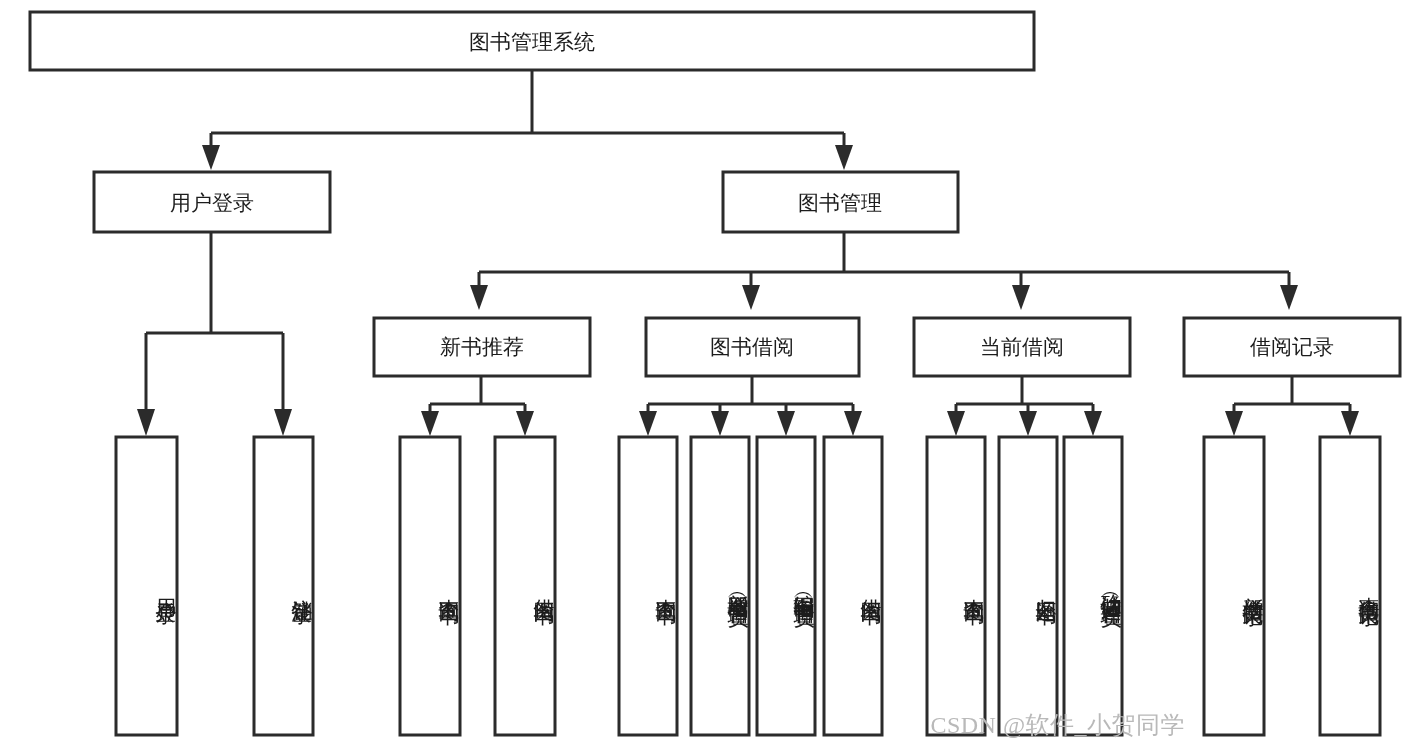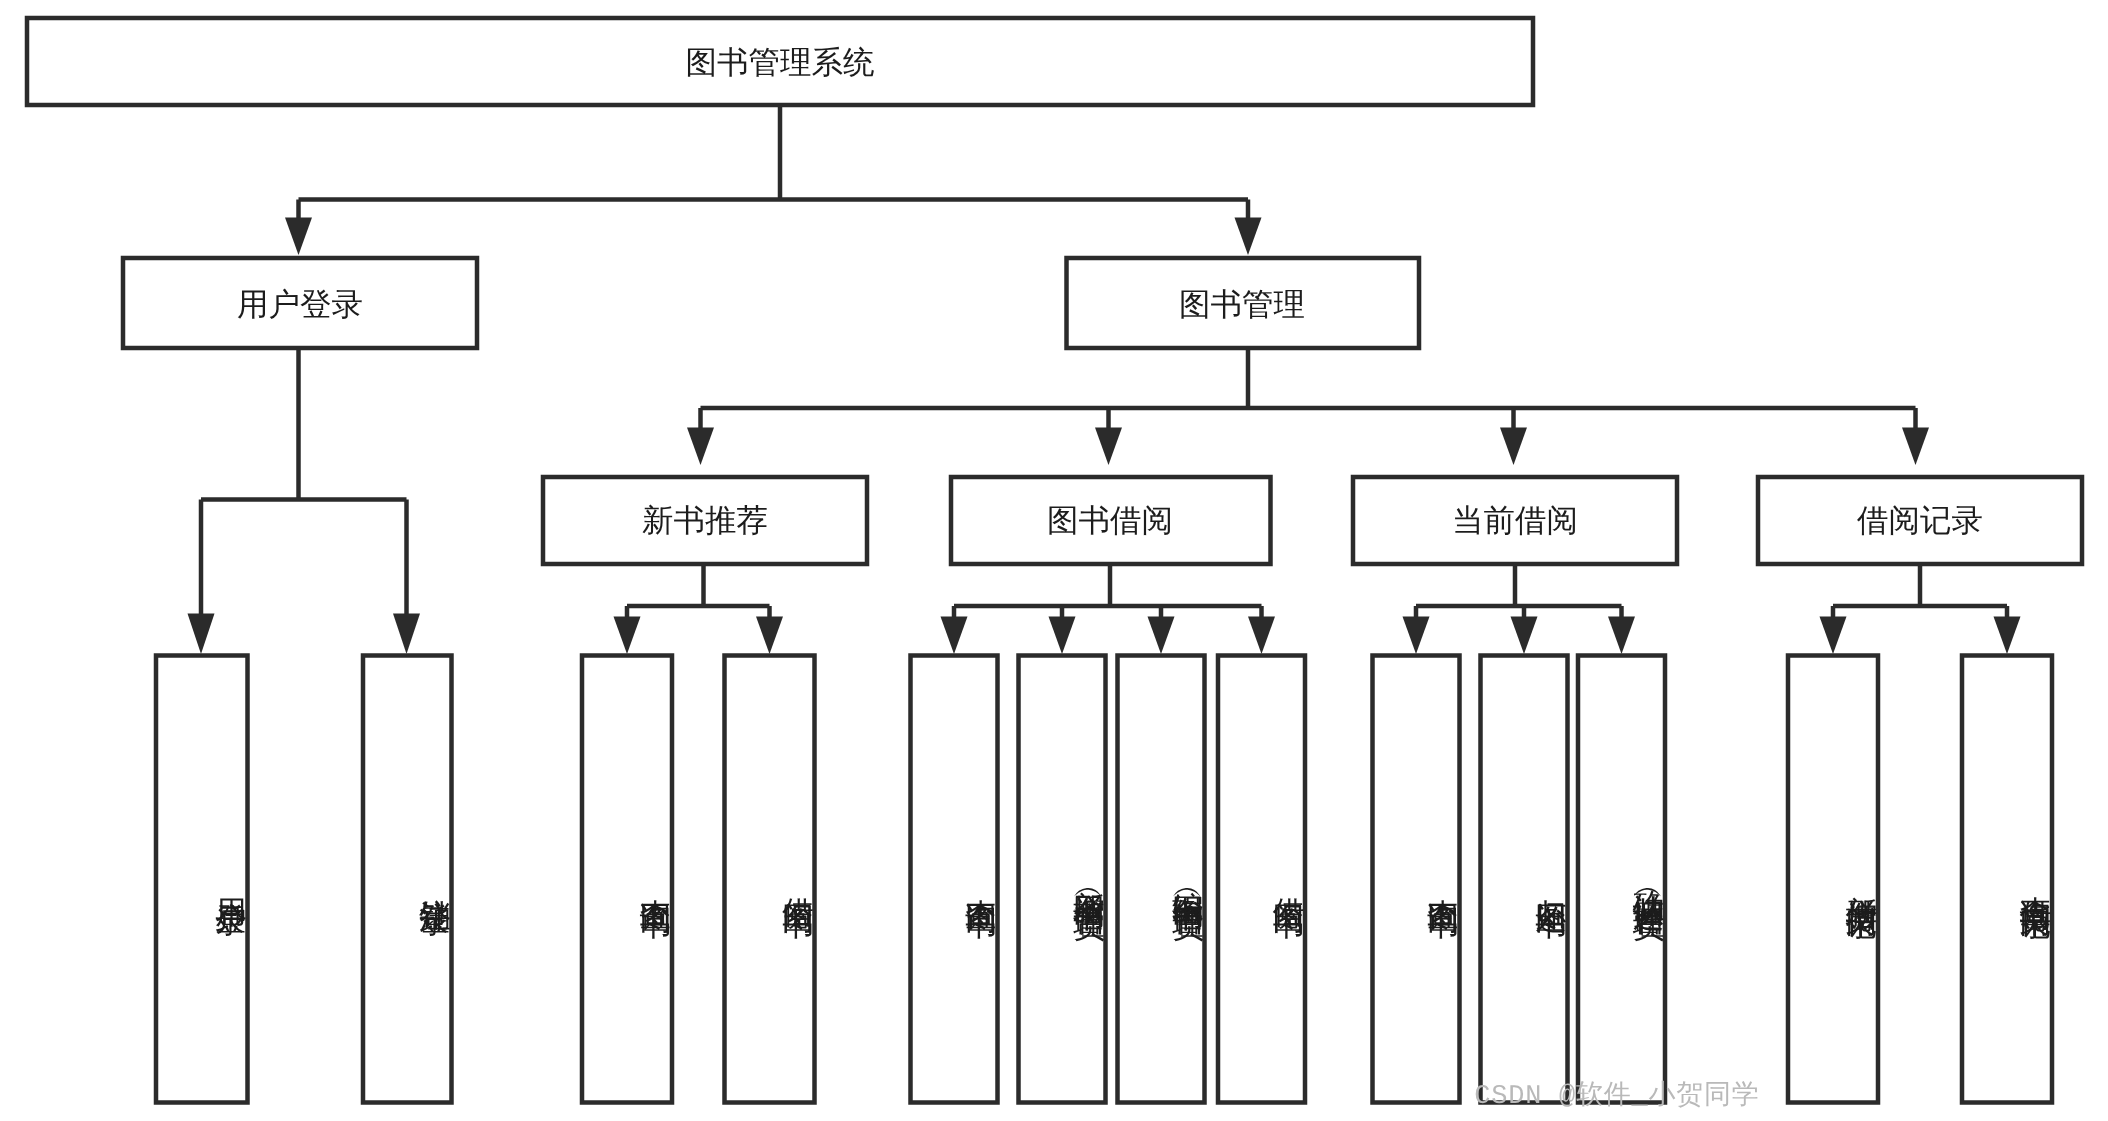--- a/index.html
+++ b/index.html
@@ -9,21 +9,21 @@
   }
   body {
     width: 1405px;
     height: 747px;
     font-family: "DejaVu Sans", "Liberation Sans", sans-serif;
     overflow: hidden;
     position: relative;
   }
   #diagram-root {
     position: absolute;
-    left: 0;
+    left: 12px;
     top: 0;
     width: 1181px;
     height: 747px;
   }
   svg#tree-svg {
     display: block;
     width: 1405px;
     height: 747px;
   }
   .node-box {
@@ -58,22 +58,22 @@
     color: #1c1c1c;
     letter-spacing: 2px;
     text-align: center;
     white-space: nowrap;
     pointer-events: none;
   }
   .watermark {
     position: absolute;
     right: 8px;
     bottom: 6px;
-    font-family: Liberation Mono, monospace;
-    font-size: 18px;
+    font-family: Liberation Serif, serif;
+    font-size: 24px;
     color: #b9b9b9;
     letter-spacing: 0.5px;
     white-space: nowrap;
   }
 </style>
 </head>
 <body>
 
 <div id="diagram-root">
 

